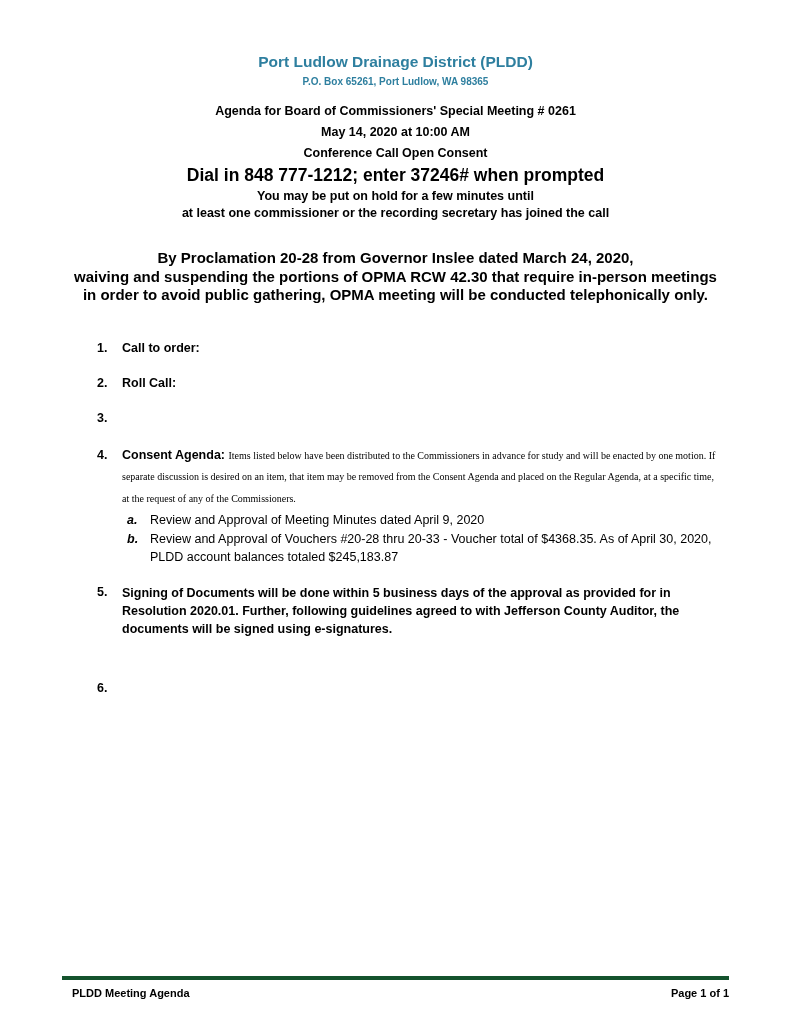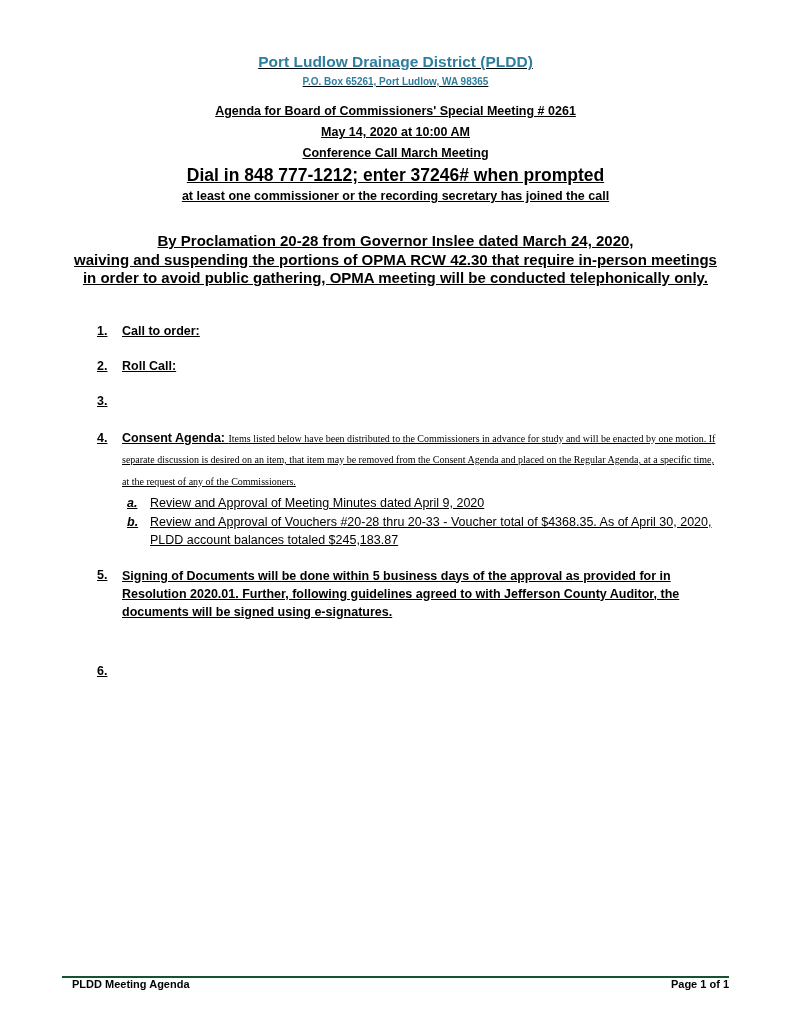--- a/index.html
+++ b/index.html
@@ -6,21 +6,20 @@
   html, body { background: #ffffff; }
   .page {
     position: relative;
     width: 791px;
     height: 1024px;
     margin: 0 auto;
     background: #ffffff;
     font-family: "Liberation Sans", sans-serif;
     color: #000000;
     overflow: hidden;
-    text-decoration: underline;
   }
   .header { padding-top: 52px; text-align: center; }
   .org-name {
     color: #2E7F9F;
     font-size: 15.5px;
     font-weight: bold;
     line-height: 20px;
   }
   .org-address {
     color: #2E7F9F;
@@ -105,40 +104,42 @@
     line-height: 18.5px;
   }
   .item-5 { margin-top: 17px; }
   .item-5 .item-body { line-height: 18px; }
   .item-6 { margin-top: 42px; }
   .footer {
     position: absolute;
     left: 62px;
     right: 62px;
     top: 976px;
-    border-top: 2px solid #14532d;
+    border-top: 4px solid #14532d;
+    padding-top: 7px;
     display: flex;
     justify-content: space-between;
     font-size: 11px;
     font-weight: 600;
   }
   .footer-left { padding-left: 10px; }
 </style>
 </head>
 <body>
 
 <div class="page">
 
   <div class="header">
     <div class="org-name">Port Ludlow Drainage District (PLDD)</div>
     <div class="org-address">P.O. Box 65261, Port Ludlow, WA 98365</div>
     <div class="agenda-title">Agenda for Board of Commissioners' Special Meeting # 0261</div>
     <div class="datetime">May 14, 2020 at 10:00 AM</div>
-    <div class="meeting-type">Conference Call March Meeting</div>
+    <div class="meeting-type">Conference Call Open Consent</div>
     <div class="dial-in">Dial in 848 777-1212; enter 37246# when prompted</div>
+    <div class="hold-note">You may be put on hold for a few minutes until</div>
     <div class="hold-note">at least one commissioner or the recording secretary has joined the call</div>
     <div class="proclamation">
       <div>By Proclamation 20-28 from Governor Inslee dated March 24, 2020,</div>
       <div>waiving and suspending the portions of OPMA RCW 42.30 that require in-person meetings</div>
       <div>in order to avoid public gathering, OPMA meeting will be conducted telephonically only.</div>
     </div>
   </div>
 
   <div class="agenda-list">
 

